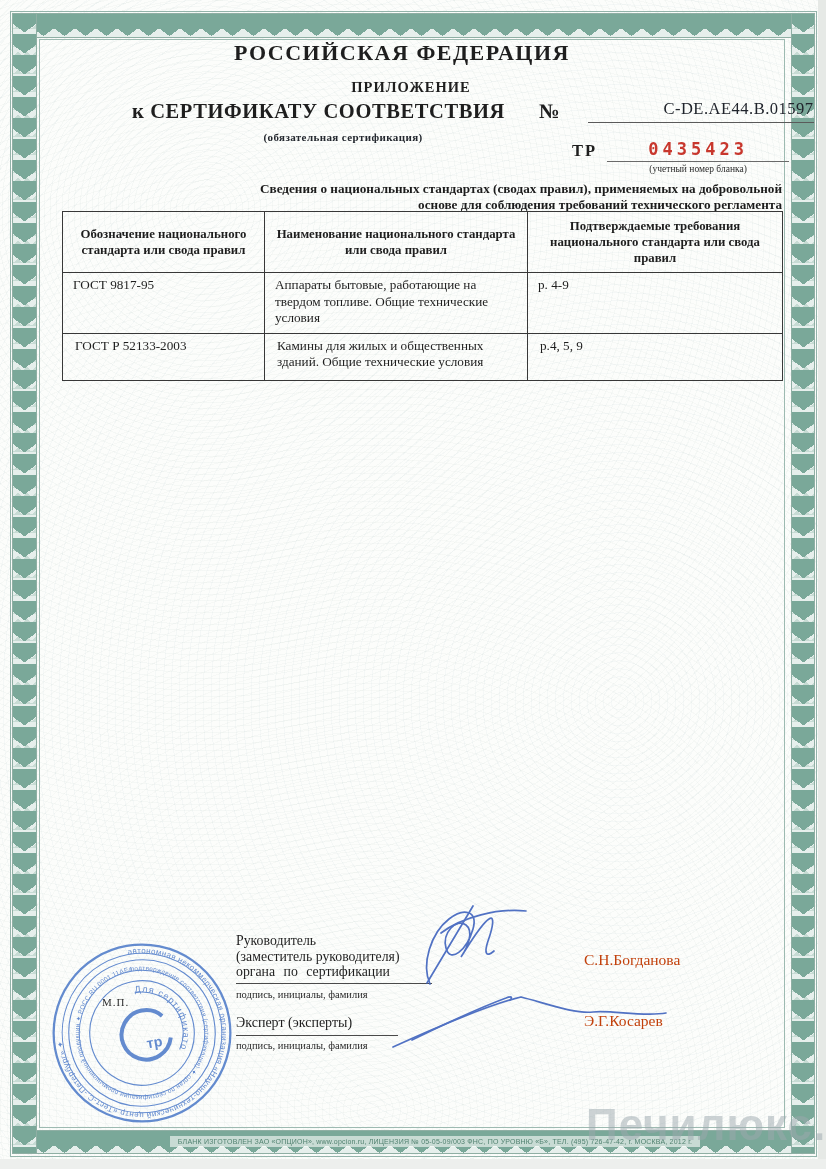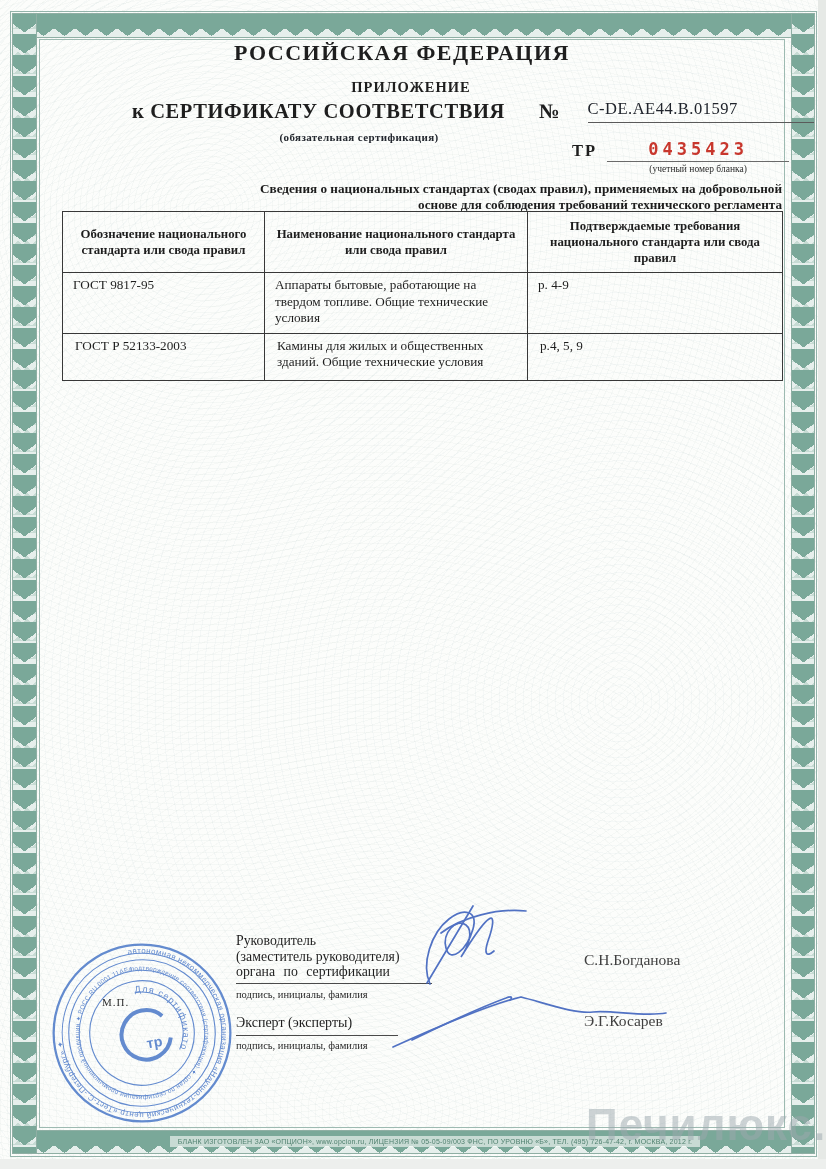--- a/index.html
+++ b/index.html
@@ -52,25 +52,25 @@
   .annex-title{
     position:absolute;left:40px;right:44px;top:79px;text-align:center;
     font-size:14.5px;font-weight:bold;letter-spacing:1px;
   }
   .cert-line{
     position:absolute;left:132px;top:99px;display:flex;align-items:flex-end;gap:28px;
   }
   .cert-line .lbl{font-size:20.5px;font-weight:bold;letter-spacing:0.6px;white-space:nowrap;}
   .cert-line .no-sign{font-size:20.5px;font-weight:bold;margin-left:6px;}
   .cert-number{
-    width:226px;text-align:left;border-bottom:1.3px solid #5a5a5a;
+    width:226px;text-align:right;border-bottom:1.3px solid #5a5a5a;
     font-size:16.5px;letter-spacing:0.5px;padding-bottom:3px;color:#20242c;
   }
   .mandatory-note{
-    position:absolute;left:159px;top:131px;width:400px;text-align:center;
+    position:absolute;left:143px;top:131px;width:400px;text-align:center;
     font-size:11px;font-weight:bold;letter-spacing:0.4px;color:#23272e;
   }
   .tr-row{position:absolute;left:572px;top:139px;display:flex;align-items:flex-start;gap:10px;}
   .tr-lbl{font-size:16.5px;font-weight:bold;letter-spacing:2px;margin-top:2px;}
   .blank-box{width:182px;text-align:center;}
   .blank-number{
     font-family:"DejaVu Sans Mono",monospace;font-weight:bold;font-size:17px;
     letter-spacing:4px;color:#c8372d;border-bottom:1.2px solid #6a6a6a;padding-bottom:2px;
   }
   .blank-caption{font-size:9.5px;margin-top:2px;color:#2c2c2c;}
@@ -91,21 +91,21 @@
     font-size:12.8px;font-weight:bold;text-align:center;line-height:16px;
     padding:6px 10px;height:56px;vertical-align:middle;
   }
   table.standards td{font-size:13.2px;line-height:16.5px;padding:4px 10px 6px;}
   .col1{width:202px;} .col2{width:263px;} .col3{width:255px;}
   tr.r1 td{height:53px;} tr.r2 td{height:47px;padding-left:12px;}
 
   .sig-role{position:absolute;left:236px;font-size:13.8px;line-height:15.5px;color:#1f1f1f;}
   .role-underline{display:block;width:196px;border-bottom:1px solid #4a4a4a;padding-bottom:3px;word-spacing:5px;}
   .sig-caption{position:absolute;left:236px;font-size:10.5px;color:#2a2a2a;text-align:right;}
-  .sig-name{position:absolute;left:584px;font-size:15.5px;color:#404040;}
+  .sig-name{position:absolute;left:584px;font-size:15.5px;color:#c2410c;}
   .expert-role{position:absolute;left:236px;top:1015px;font-size:14px;width:162px;border-bottom:1px solid #4a4a4a;padding-bottom:4px;}
   .mp-mark{position:absolute;left:102px;top:996px;font-size:11px;letter-spacing:1px;color:#2b2b2b;z-index:2;}
 
   .stamp{position:absolute;left:46px;top:938px;width:192px;height:190px;z-index:3;transform:rotate(-10deg);opacity:0.85;}
   .sign-overlay{position:absolute;inset:0;z-index:4;pointer-events:none;}
 
   .watermark{
     position:absolute;left:586px;top:1100px;z-index:6;
     font-family:"Liberation Sans",sans-serif;font-weight:bold;font-size:44px;
     color:rgba(156,168,174,0.5);letter-spacing:1px;white-space:nowrap;

